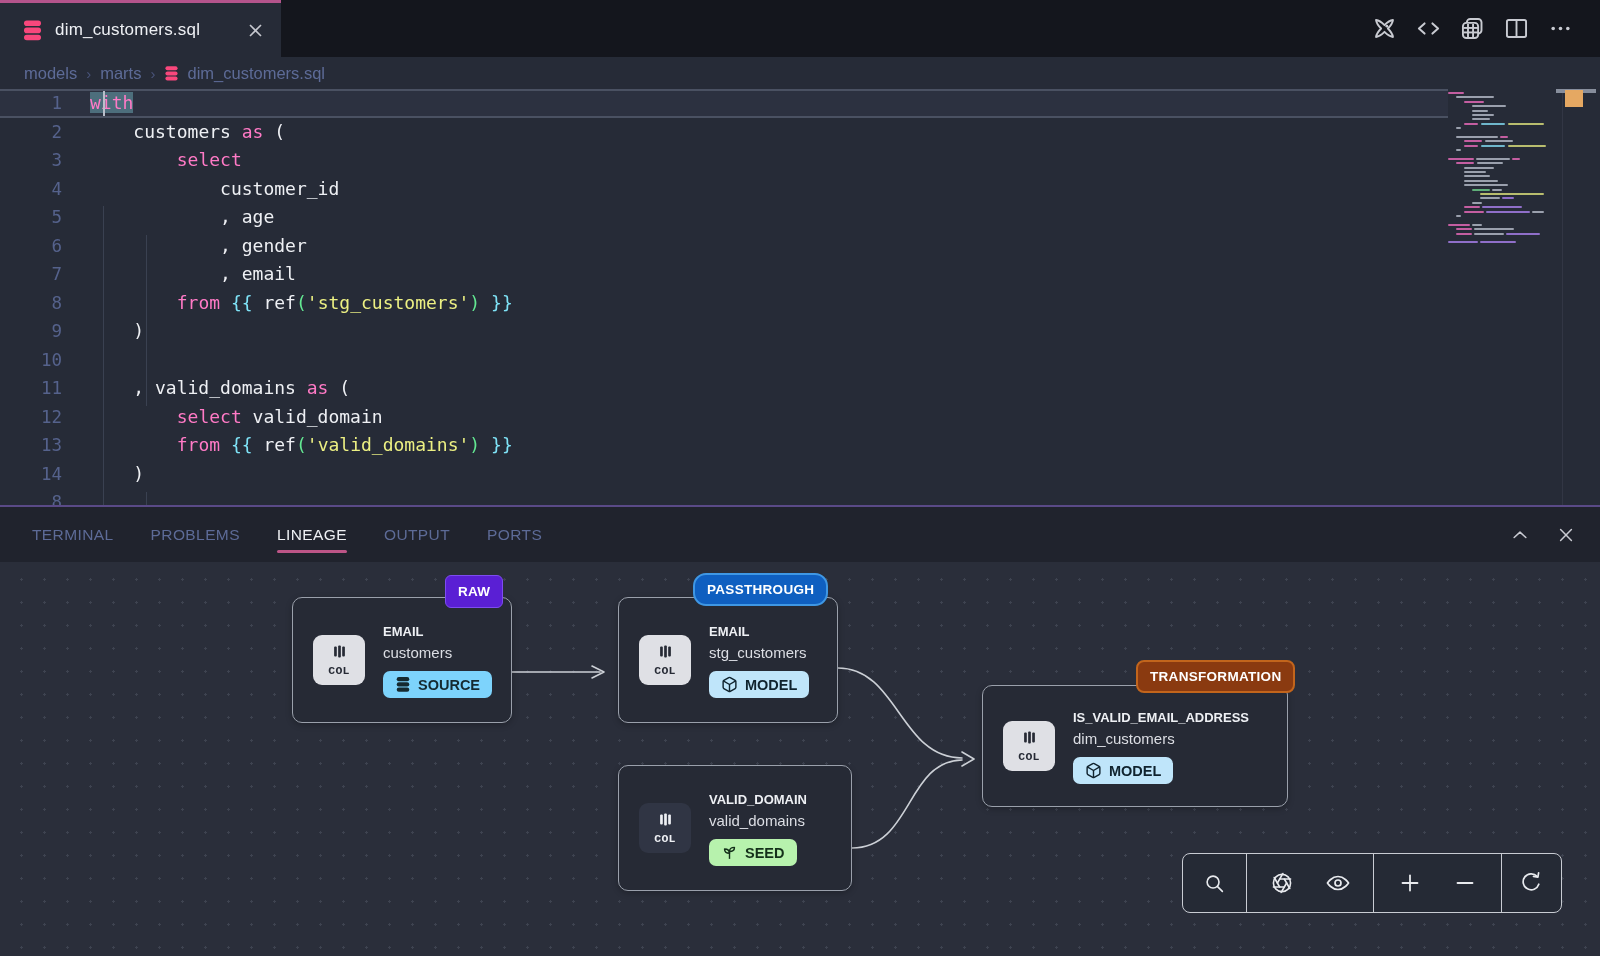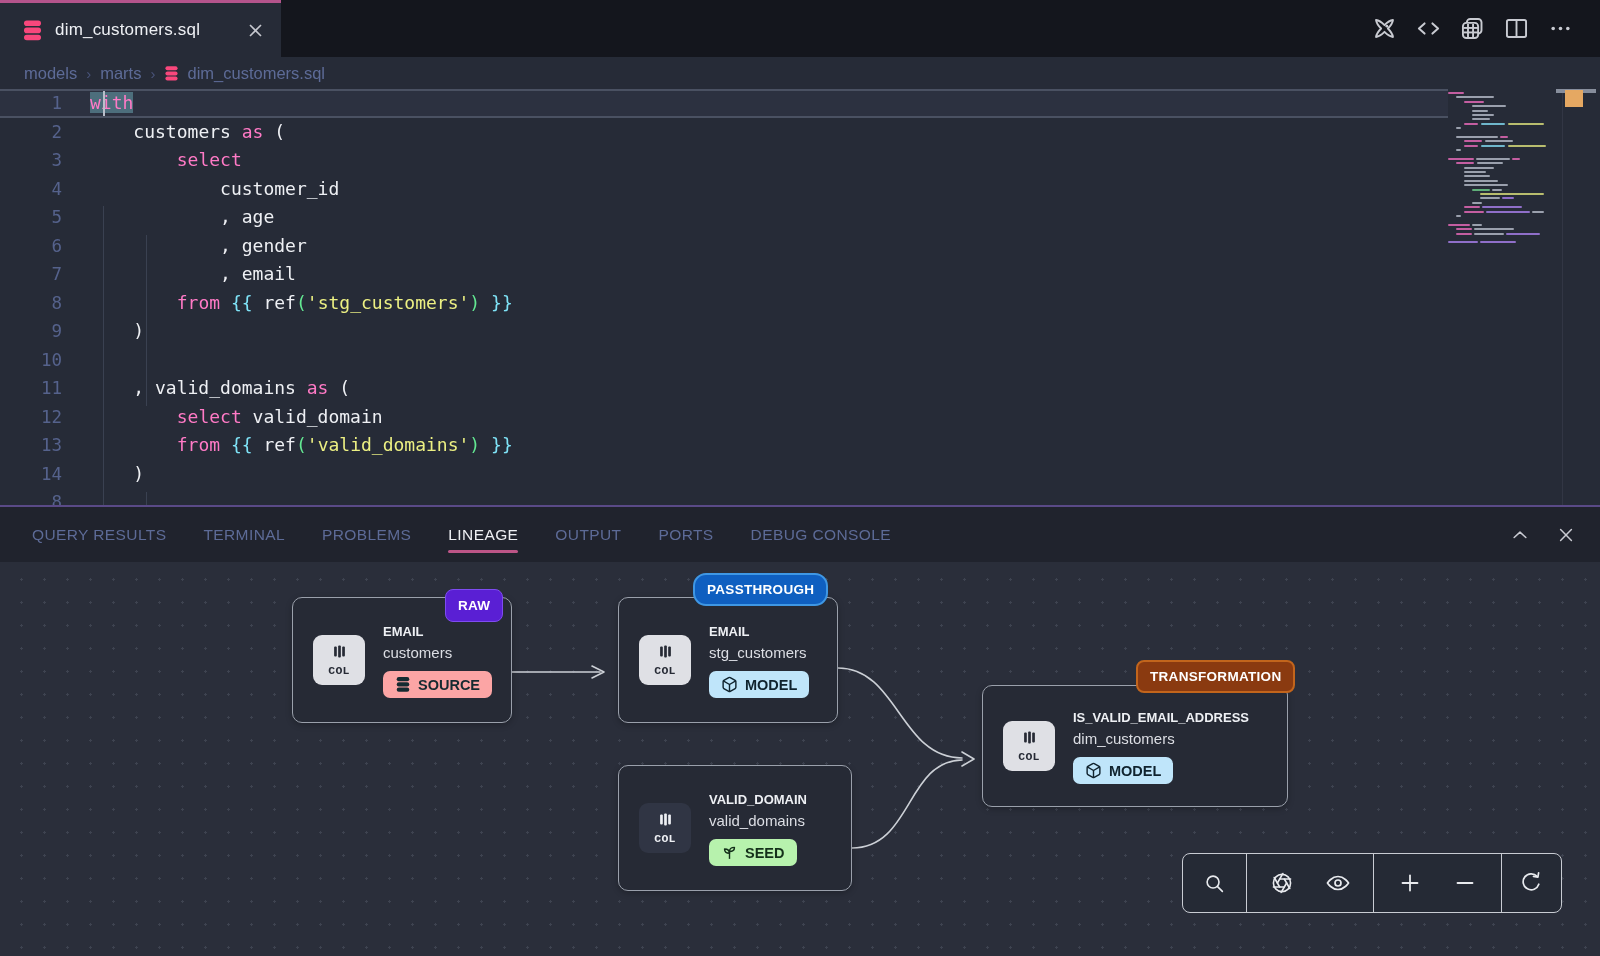--- a/index.html
+++ b/index.html
@@ -75,21 +75,21 @@
   .colbadge{width:52px;height:50px;border-radius:9px;display:flex;flex-direction:column;
             align-items:center;justify-content:center;gap:1px;flex:0 0 auto;}
   .colbadge.light{background:#dfe0e5;color:#262a35;}
   .colbadge.dark{background:#303544;color:#eef0f4;}
   .colbadge .col-label{font-size:11.5px;font-weight:700;font-family:Liberation Mono, monospace;letter-spacing:.3px;}
   .node-body{display:flex;flex-direction:column;justify-content:center;}
   .node-title{font-size:13px;font-weight:600;color:var(--white);line-height:1.55;}
   .node-sub{font-size:15px;color:#dcdee4;line-height:1.5;margin-bottom:7px;}
   .typebadge{display:inline-flex;align-items:center;gap:7px;height:27px;padding:0 12px;
              border-radius:7px;font-size:14.5px;font-weight:600;width:fit-content;cursor:pointer;}
-  .typebadge.source{background:#fca5a5;color:#152a30;}
+  .typebadge.source{background:#7dd3fc;color:#152a30;}
   .typebadge.model{background:#bfe5fa;color:#10232e;}
   .typebadge.seed{background:#b7f2ad;color:#14301a;}
   .topbadge{position:absolute;height:33px;display:flex;align-items:center;padding:0 12px;
             border-radius:8px;font-size:13.5px;font-weight:700;letter-spacing:.3px;color:#fff;z-index:3;}
   .topbadge.raw{background:#5a1fd4;border:1.5px solid #7e4cf0;}
   .topbadge.passthrough{background:#0f5fc0;border:2px solid #3f97e4;}
   .topbadge.transformation{background:#8a3a10;border:2px solid #c2651c;}
 
   
   .lin-toolbar{position:absolute;left:1182px;top:291px;width:380px;height:60px;background:#252a35;
@@ -320,27 +320,25 @@
         <div class="mm-row"></div>
         <div class="mm-row"></div>
         <div class="mm-row"></div>
       </div>
     <div class="ruler-bar"></div>
     <div class="ruler-marker"></div>
   </div>
 
   <div class="panel">
     <div class="panel-tabs" id="panel-tabs">
-      <div class="ptab">QUERY RESULTS</div>
         <div class="ptab">TERMINAL</div>
         <div class="ptab">PROBLEMS</div>
         <div class="ptab active">LINEAGE</div>
         <div class="ptab">OUTPUT</div>
         <div class="ptab">PORTS</div>
-        <div class="ptab">DEBUG CONSOLE</div>
         <div class="panel-actions">
         <span class="aicon">
           <svg class="icn" width="20" height="20" viewBox="0 0 24 24" fill="none" stroke="currentColor" stroke-width="1.8" stroke-linecap="round" stroke-linejoin="round">
             <polyline points="5 15 12 8.5 19 15"></polyline>
           </svg>
         </span>
         <span class="aicon">
           <svg class="icn" width="20" height="20" viewBox="0 0 24 24" stroke="currentColor" stroke-width="1.8" stroke-linecap="round">
             <line x1="5.5" y1="5.5" x2="18.5" y2="18.5"></line>
               <line x1="18.5" y1="5.5" x2="5.5" y2="18.5"></line>
@@ -401,21 +399,21 @@
         </div>
         <div class="lt-sec" style="width:59px;">
           <span class="lt-btn">
             <svg class="icn" width="24" height="24" viewBox="0 0 24 24" fill="none" stroke="currentColor" stroke-width="1.7" stroke-linecap="round" stroke-linejoin="round">
               <path d="M19.8 13.2 a8 8 0 1 1 -1.7 -7.8"></path>
               <polyline points="19.6 1.8 18.9 6.2 14.5 5.4"></polyline>
             </svg>
           </span>
         </div>
       </div>
-    <div class="topbadge raw" style="left: 445px; top: 27px;">RAW</div>
+    <div class="topbadge raw" style="left: 445px; top: 13px; border-radius: 6px;">RAW</div>
         <div class="node" style="left: 292px; top: 35px; width: 220px; height: 126px;">
           <div class="colbadge light">
             <span><svg width="19" height="15" viewBox="0 0 24 18" fill="currentColor">
                 <rect x="5.2" y="2.6" width="3.4" height="12.8" rx="1.2"></rect>
                 <rect x="10.3" y="1.4" width="3.4" height="15.2" rx="1.2"></rect>
                 <rect x="15.4" y="2.6" width="3.4" height="12.8" rx="1.2"></rect>
               </svg></span>
             <span class="col-label">COL</span>
           </div>
           <div class="node-body">

